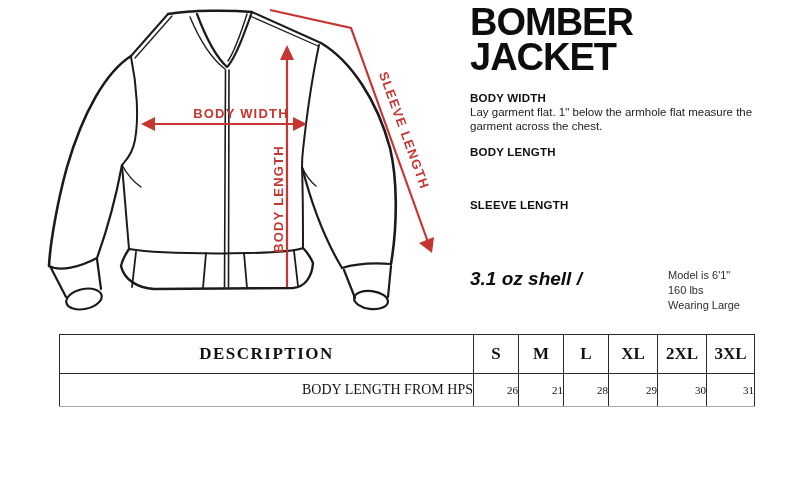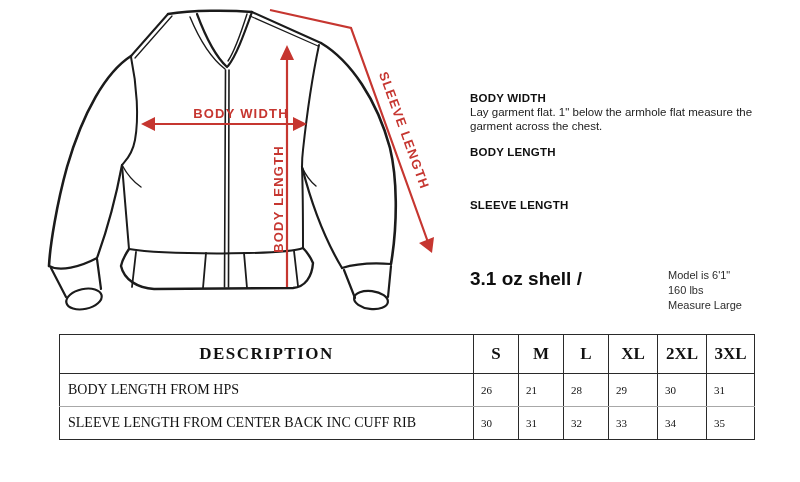--- a/index.html
+++ b/index.html
@@ -21,36 +21,36 @@
     color:#0d0d0d;
   }
   .section { position:absolute; left:470px; width:312px; }
   .section h3 { font-size:11.5px; font-weight:bold; color:#0f0f0f; margin-bottom:2px; letter-spacing:0.2px; }
   .section p { font-size:11.5px; line-height:13.5px; color:#222; }
   .sec-1 { top:92px; }
   .sec-2 { top:146px; }
   .sec-3 { top:199px; }
   .fabric {
     position:absolute; left:470px; top:267px;
-    font-size:19px; font-weight:bold; line-height:24px; color:#0d0d0d;
+    font-size:19px; font-weight:bold; line-height:24px; color:#0d0d0d;font-style:italic;
   }
   .model-info {
     position:absolute; left:668px; top:268px;
     font-size:11px; line-height:15px; color:#2c2c2c;
   }
   
   table.size-table {
     position:absolute; left:59px; top:334px; width:695px;
     border-collapse:collapse; table-layout:fixed;
     font-family:"Liberation Serif", serif; color:#111;
   }
   .size-table th, .size-table td { border:1px solid #2a2a2a; vertical-align:middle; }
   .size-table thead th { height:39px; font-size:17px; font-weight:bold; text-align:center; }
   .size-table thead th.desc { letter-spacing:1.5px; }
-  .size-table tbody td { height:33px; font-size:14px; text-align:left; padding-left:8px; }
+  .size-table tbody td { height:33px; font-size:14px; text-align:right; padding-left:8px; }
   .size-table tbody td.num { font-size:11px; padding-left:7px; }
   .size-table tbody tr.gray-sep td { border-bottom-color:#a8a8a8; }
 </style>
 </head>
 <body>
 
 <div class="page">
 
   <svg class="diagram" viewBox="0 0 470 332">
 
@@ -104,40 +104,44 @@
       <polygon points="141,124 155,117 155,131"></polygon>
       <polygon points="307,124 293,117 293,131"></polygon>
       <polygon points="287,45 280,60 294,60"></polygon>
       <polygon points="432,253 419,243 434,237"></polygon>
     </g>
     <text class="meas" x="241" y="118" text-anchor="middle">BODY WIDTH</text>
     <text class="meas" x="279" y="203" text-anchor="middle" transform="rotate(-90 279 199)">BODY LENGTH</text>
     <text class="meas" x="400" y="132" text-anchor="middle" transform="rotate(70 400 132)">SLEEVE LENGTH</text>
   </svg>
 
+  <div class="title">
+    <div>BOMBER</div>
+    <div>JACKET</div>
+  </div>
 
   <div class="section sec-1">
     <h3>BODY WIDTH</h3>
     <p>Lay garment flat. 1" below the armhole flat measure the garment across the chest.</p>
   </div>
   <div class="section sec-2">
     <h3>BODY LENGTH</h3>
   </div>
   <div class="section sec-3">
     <h3>SLEEVE LENGTH</h3>
   </div>
 
   <div class="fabric">
     <div>3.1 oz shell /</div>
   </div>
 
   <div class="model-info">
     <div>Model is 6'1"</div>
     <div>160 lbs</div>
-    <div>Measure Large</div>
+    <div>Wearing Large</div>
   </div>
 
   <table class="size-table">
     <colgroup>
       <col style="width:414px">
       <col style="width:45px">
         <col style="width:45px">
         <col style="width:45px">
       <col style="width:49px">
         <col style="width:49px">
@@ -157,25 +161,16 @@
     <tbody>
       <tr class="gray-sep">
         <td>BODY LENGTH FROM HPS</td>
         <td class="num">26</td>
         <td class="num">21</td>
         <td class="num">28</td>
         <td class="num">29</td>
         <td class="num">30</td>
         <td class="num">31</td>
       </tr>
-      <tr>
-        <td>SLEEVE LENGTH FROM CENTER BACK INC CUFF RIB</td>
-        <td class="num">30</td>
-        <td class="num">31</td>
-        <td class="num">32</td>
-        <td class="num">33</td>
-        <td class="num">34</td>
-        <td class="num">35</td>
-      </tr>
     </tbody>
   </table>
 
 </div>
 
 </body></html>

